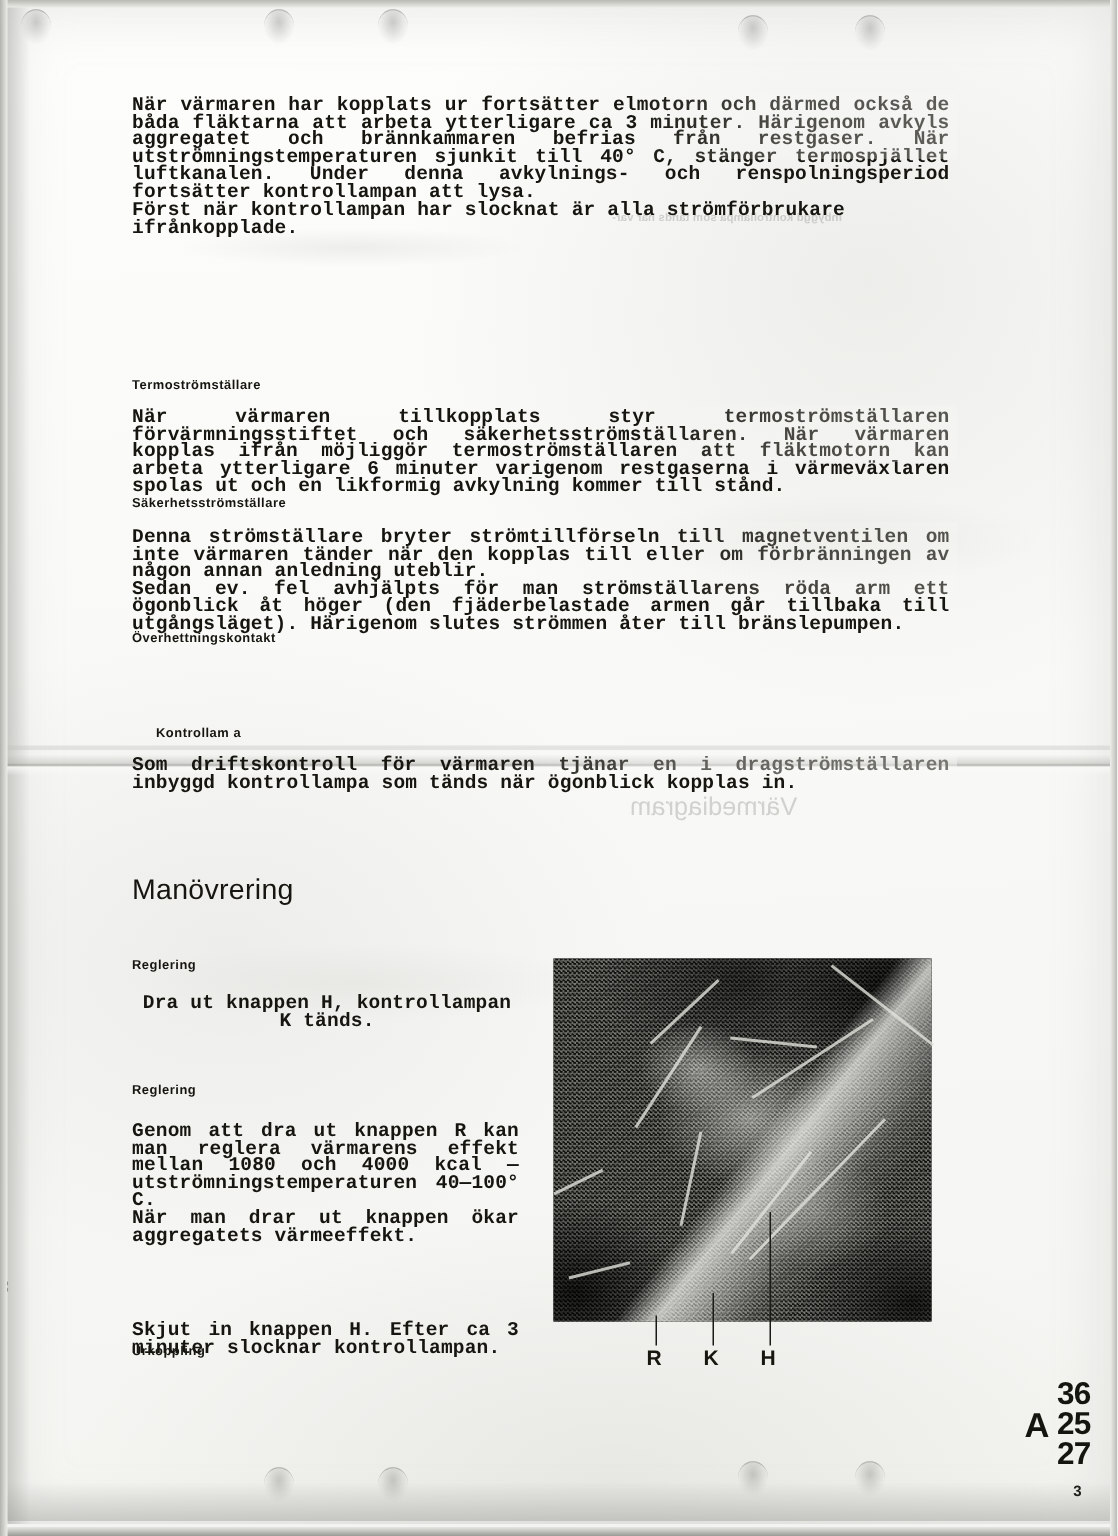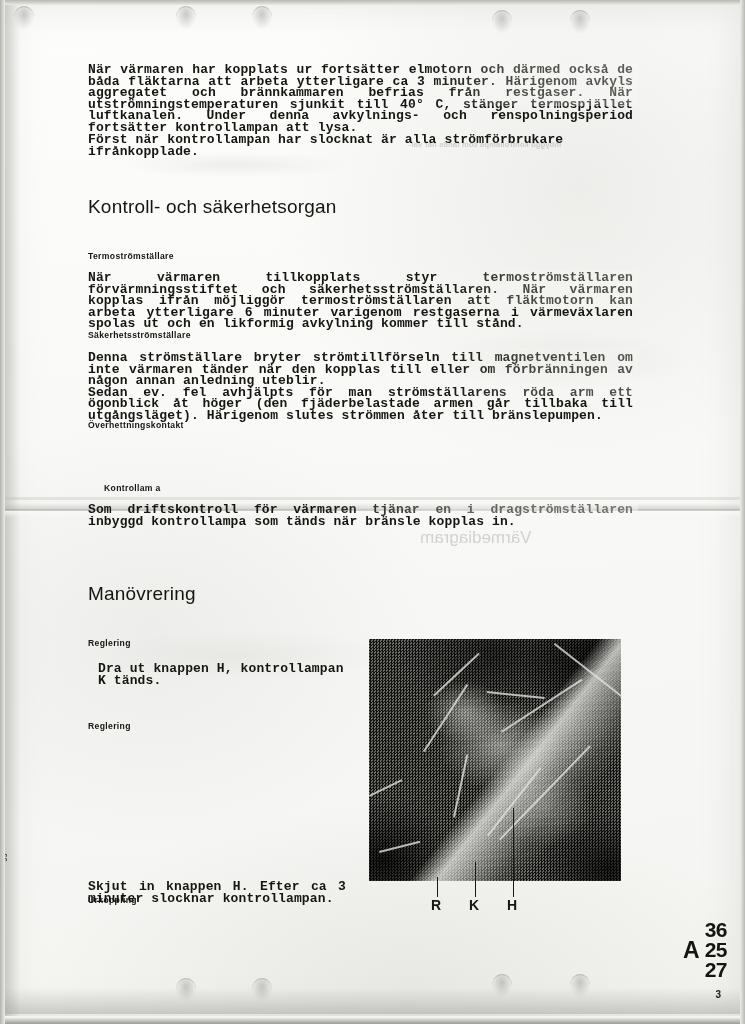--- a/index.html
+++ b/index.html
@@ -317,45 +317,46 @@
   <div class="ghost ghost-line" style="left:408px; top:140px;">inbyggd kontrollampa som tänds när var-</div>
 
   <div class="content">
 
     <div class="blk body-text" style="left:88px; top:64px; width:545px;">När värmaren har kopplats ur fortsätter elmotorn och därmed också de båda fläktarna att arbeta ytterligare ca 3 minuter. Härigenom avkyls aggregatet och brännkammaren befrias från restgaser. När utströmningstemperaturen sjunkit till 40° C, stänger termospjället luftkanalen. Under denna avkylnings- och renspolningsperiod fortsätter kontrollampan att lysa.</div>
 
     <div class="blk body-text" style="left:88px; top:134px; width:545px; text-align:left;">Först när kontrollampan har slocknat är alla strömförbrukare ifrånkopplade.</div>
 
     <div class="fade-r" style="left:420px; top:62px; width:218px; height:44px; opacity:.45;"></div>
 
-    <div class="blk section-title" style="left:88px; top:196px;">Kontroll- och säkerhetsorgan</div>
 
     <div class="blk sub-head" style="left:88px; top:251px;">Termoströmställare</div>
     <div class="blk body-text" style="left:88px; top:272px; width:545px;">När värmaren tillkopplats styr termoströmställaren förvärmningsstiftet och säkerhetsströmställaren. När värmaren kopplas ifrån möjliggör termoströmställaren att fläktmotorn kan arbeta ytterligare 6 minuter varigenom restgaserna i värmeväxlaren spolas ut och en likformig avkylning kommer till stånd.</div>
     <div class="fade-r" style="left:430px; top:270px; width:208px; height:38px; opacity:.40;"></div>
 
     <div class="blk sub-head" style="left:88px; top:330px;">Säkerhetsströmställare</div>
     <div class="blk body-text" style="left:88px; top:352px; width:545px; white-space:pre-line;">Denna strömställare bryter strömtillförseln till magnetventilen om inte värmaren tänder när den kopplas till eller om förbränningen av någon annan anledning uteblir.
 Sedan ev. fel avhjälpts för man strömställarens röda arm ett ögonblick åt höger (den fjäderbelastade armen går tillbaka till utgångsläget). Härigenom slutes strömmen åter till bränslepumpen.</div>
     <div class="fade-r" style="left:440px; top:348px; width:198px; height:50px; opacity:.38;"></div>
 
     <div class="blk sub-head" style="left:88px; top:420px;">Överhettningskontakt</div>
     <div class="fade-r" style="left:455px; top:438px; width:183px; height:26px; opacity:.35;"></div>
 
     <div class="blk sub-head" style="left:88px; top:483px;padding-left:16px;">Kontrollam a</div>
-    <div class="blk body-text" style="left:88px; top:504px; width:545px;">Som driftskontroll för värmaren tjänar en i dragströmställaren inbyggd kontrollampa som tänds när bränsle kopplas in.</div>
+    <div class="blk body-text" style="left:88px; top:504px; width:545px;">Som driftskontroll för värmaren tjänar en i dragströmställaren inbyggd kontrollampa som tänds när ögonblick kopplas in.</div>
 
     <div class="fade-r" style="left:318px; top:502px; width:320px; height:14px; opacity:.60;"></div>
 
     <div class="blk section-title" style="left:88px; top:583px;">Manövrering</div>
 
     <div class="blk sub-head" style="left:88px; top:638px;">Reglering</div>
-    <div class="blk body-text" style="left:98px; top:663px; width:260px; text-align:left;">Dra ut knappen H, kontrollampan K tänds.</div>
+    <div class="blk body-text" style="left:88px; top:663px; width:260px; text-align:center;">Dra ut knappen H, kontrollampan K tänds.</div>
 
     <div class="blk sub-head" style="left:88px; top:721px;">Reglering</div>
+    <div class="blk body-text narrow" style="left:88px; top:748px; width:258px; white-space:pre-line;">Genom att dra ut knappen R kan man reglera värmarens effekt mellan 1080 och 4000 kcal — utströmningstemperaturen 40—100° C.
+När man drar ut knappen ökar aggregatets värmeeffekt.</div>
 
     <div class="blk sub-head" style="left:88px; top:855px;margin-top:40px;">Urkoppling</div>
     <div class="blk body-text narrow" style="left:88px; top:881px; width:258px;">Skjut in knappen H. Efter ca 3 minuter slocknar kontrollampan.</div>
 
     <div class="photo-wrap">
       <div class="photo"></div>
       <div class="photo-grain"></div>
 
       <div class="ph-line" style="left:186px; top:4px;  width:86px;  height:2px; transform:rotate(38deg);"></div>
       <div class="ph-line" style="left:54px;  top:112px; width:80px;  height:2px; transform:rotate(-57deg);"></div>

